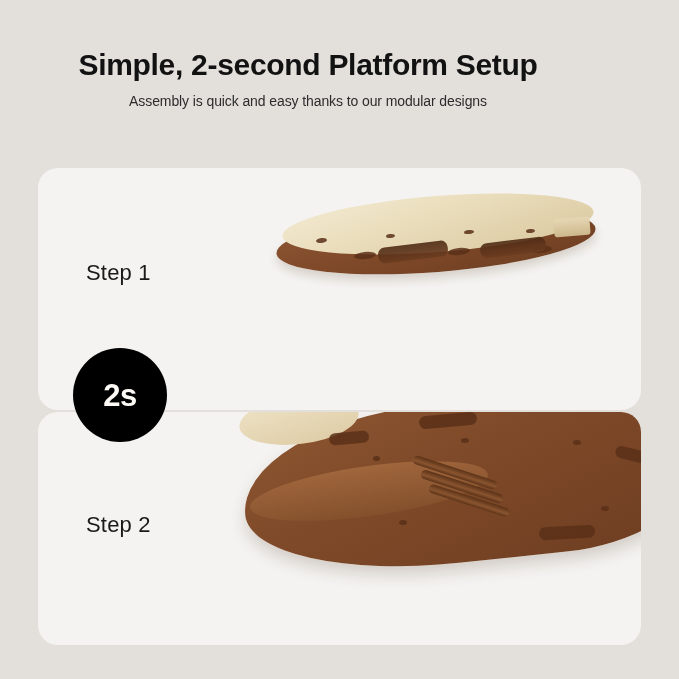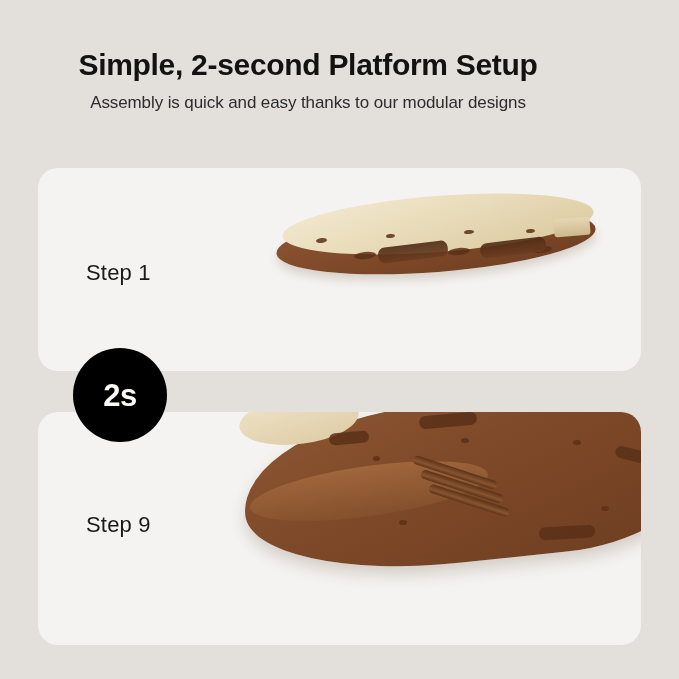--- a/index.html
+++ b/index.html
@@ -14,32 +14,32 @@
 
   
   .header{position:absolute;left:0;top:0;width:616px;text-align:center;margin-top:18px;}
   .title{
     margin:0;padding-top:30px;
     font-size:30px;font-weight:bold;color:#121212;
     letter-spacing:-0.3px;
   }
   .subtitle{
     margin:0;padding-top:11px;
-    font-size:17px;font-weight:300;color:#2c2c2c;
+    font-size:14px;font-weight:300;color:#2c2c2c;
     letter-spacing:-0.1px;
   }
 
   
   .panel{
     position:absolute;
     background:#f4f3f1;
     border-radius:20px;
     overflow:hidden;
   }
-  #panel-step1{left:38px;top:168px;width:603px;height:203px;}
+  #panel-step1{left:38px;top:168px;width:603px;height:242px;}
   #panel-step2{left:38px;top:412px;width:603px;height:233px;}
 
   .step-label{
     position:absolute;
     font-size:22px;color:#1a1a1a;font-weight:400;
     letter-spacing:0.2px;
     white-space:nowrap;
   }
   #label-step1{left:48px;top:92px;}
   #label-step2{left:48px;top:100px;}
@@ -146,21 +146,21 @@
       <div class="hole" style="left:264px;top:50px;width:20px;height:7px;transform:rotate(-6deg);"></div>
       <div class="slot" style="left:110px;top:48px;width:70px;height:16px;transform:rotate(-7deg);"></div>
       <div class="slot" style="left:212px;top:44px;width:66px;height:15px;transform:rotate(-7deg);"></div>
       <div class="notch" style="left:286px;top:22px;width:36px;height:18px;"></div>
     </div>
 
   </div>
 
   <div class="panel" id="panel-step2">
 
-    <span class="step-label" id="label-step2">Step 9</span>
+    <span class="step-label" id="label-step2">Step 2</span>
 
     <div class="art" id="board2">
       <div class="board2-body"></div>
       <div class="board2-cream"></div>
       <div class="board2-edge"></div>
 
       <div class="ridge" style="left:168px;top:66px;width:88px;height:9px;transform:rotate(18deg);"></div>
       <div class="ridge" style="left:176px;top:80px;width:86px;height:9px;transform:rotate(18deg);"></div>
       <div class="ridge" style="left:184px;top:94px;width:84px;height:9px;transform:rotate(18deg);"></div>
       <div class="hole" style="left:176px;top:12px;width:58px;height:13px;border-radius:7px;transform:rotate(-5deg);"></div>

